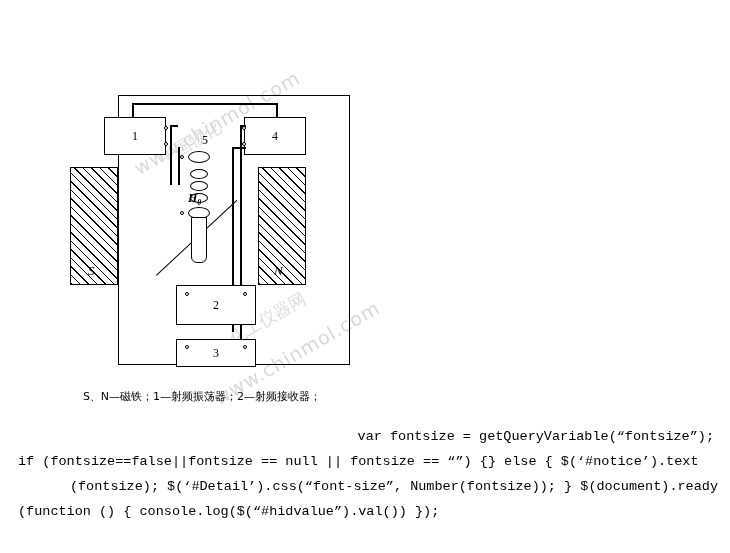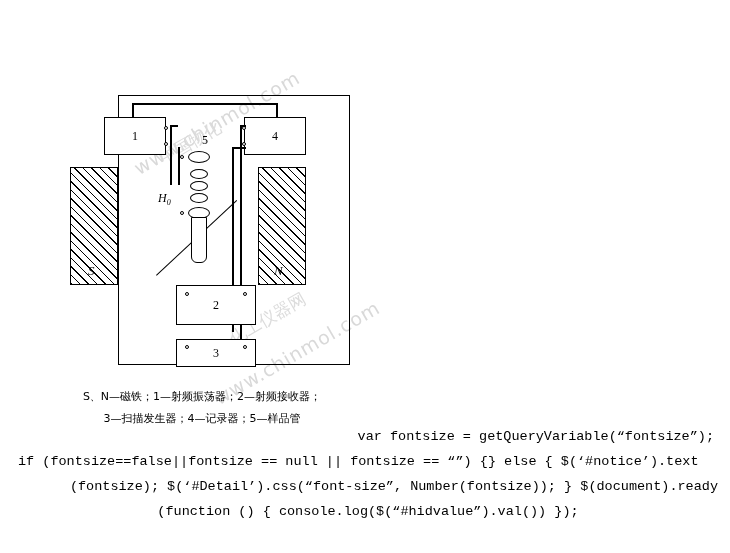--- a/index.html
+++ b/index.html
@@ -83,21 +83,21 @@
 
   
   .code{
     position:absolute;left:18px;top:400px;width:700px;
     font-family:"Liberation Mono",monospace;
     font-size:13.5px;line-height:25px;color:#000;
   }
   .code .l1{display:block;text-align:right;padding-right:4px;margin-top:24px;}
   .code .l2{display:block;}
   .code .l3{display:block;text-align:right;}
-  .code .l4{display:block;text-align:center;}
+  .code .l4{display:block;text-align:left;}
 
   
   .wm{
     position:absolute;color:#d9d9d9;font-family:"DejaVu Sans",sans-serif;
     font-size:19px;letter-spacing:1px;white-space:nowrap;
     transform:rotate(-30deg);transform-origin:left top;
     pointer-events:none;
   }
   .wm2{
     position:absolute;color:#dcdcdc;font-family:"DejaVu Sans",sans-serif;
@@ -157,42 +157,41 @@
     <div class="coil-stack">
       <div class="ell" style="left:128px;top:56px;width:22px;height:12px;"></div>
       <div class="ell" style="left:130px;top:74px;width:18px;height:10px;"></div>
       <div class="ell" style="left:130px;top:86px;width:18px;height:10px;"></div>
       <div class="ell" style="left:130px;top:98px;width:18px;height:10px;"></div>
       <div class="ell" style="left:128px;top:112px;width:22px;height:12px;"></div>
       <div class="tube" style="left:131px;top:122px;width:16px;height:46px;border-radius:0 0 6px 6px;"></div>
       <div class="dot" style="left:120px;top:60px;"></div>
       <div class="dot" style="left:120px;top:116px;"></div>
       <div class="num" style="left:142px;top:38px;">5</div>
-      <div class="h0" style="left:98px;top:96px;">
+      <div class="h0" style="left:128px;top:96px;font-weight:bold;">
         <span>H</span><sub>0</sub>
       </div>
     </div>
 
     <div class="box" style="left:116px;top:190px;width:80px;height:40px;">
       <span class="lbl">2</span>
       <div class="dot" style="left:8px;top:6px;"></div>
       <div class="dot" style="right:8px;top:6px;"></div>
     </div>
 
     <div class="box" style="left:116px;top:244px;width:80px;height:28px;">
       <span class="lbl">3</span>
       <div class="dot" style="left:8px;top:5px;"></div>
       <div class="dot" style="right:8px;top:5px;"></div>
     </div>
 
   </div>
 
   <div class="caption">
     <div>S、N—磁铁；1—射频振荡器；2—射频接收器；</div>
-    <div>3—扫描发生器；4—记录器；5—样品管</div>
   </div>
 
   <div class="code">
     <span class="l1">var fontsize = getQueryVariable(“fontsize”);</span>
     <span class="l2">if (fontsize==false||fontsize == null || fontsize == “”) {} else { $(‘#notice’).text</span>
     <span class="l3">(fontsize); $(‘#Detail’).css(“font-size”, Number(fontsize)); } $(document).ready</span>
     <span class="l4">(function () { console.log($(“#hidvalue”).val()) });</span>
   </div>
 
 </div>

